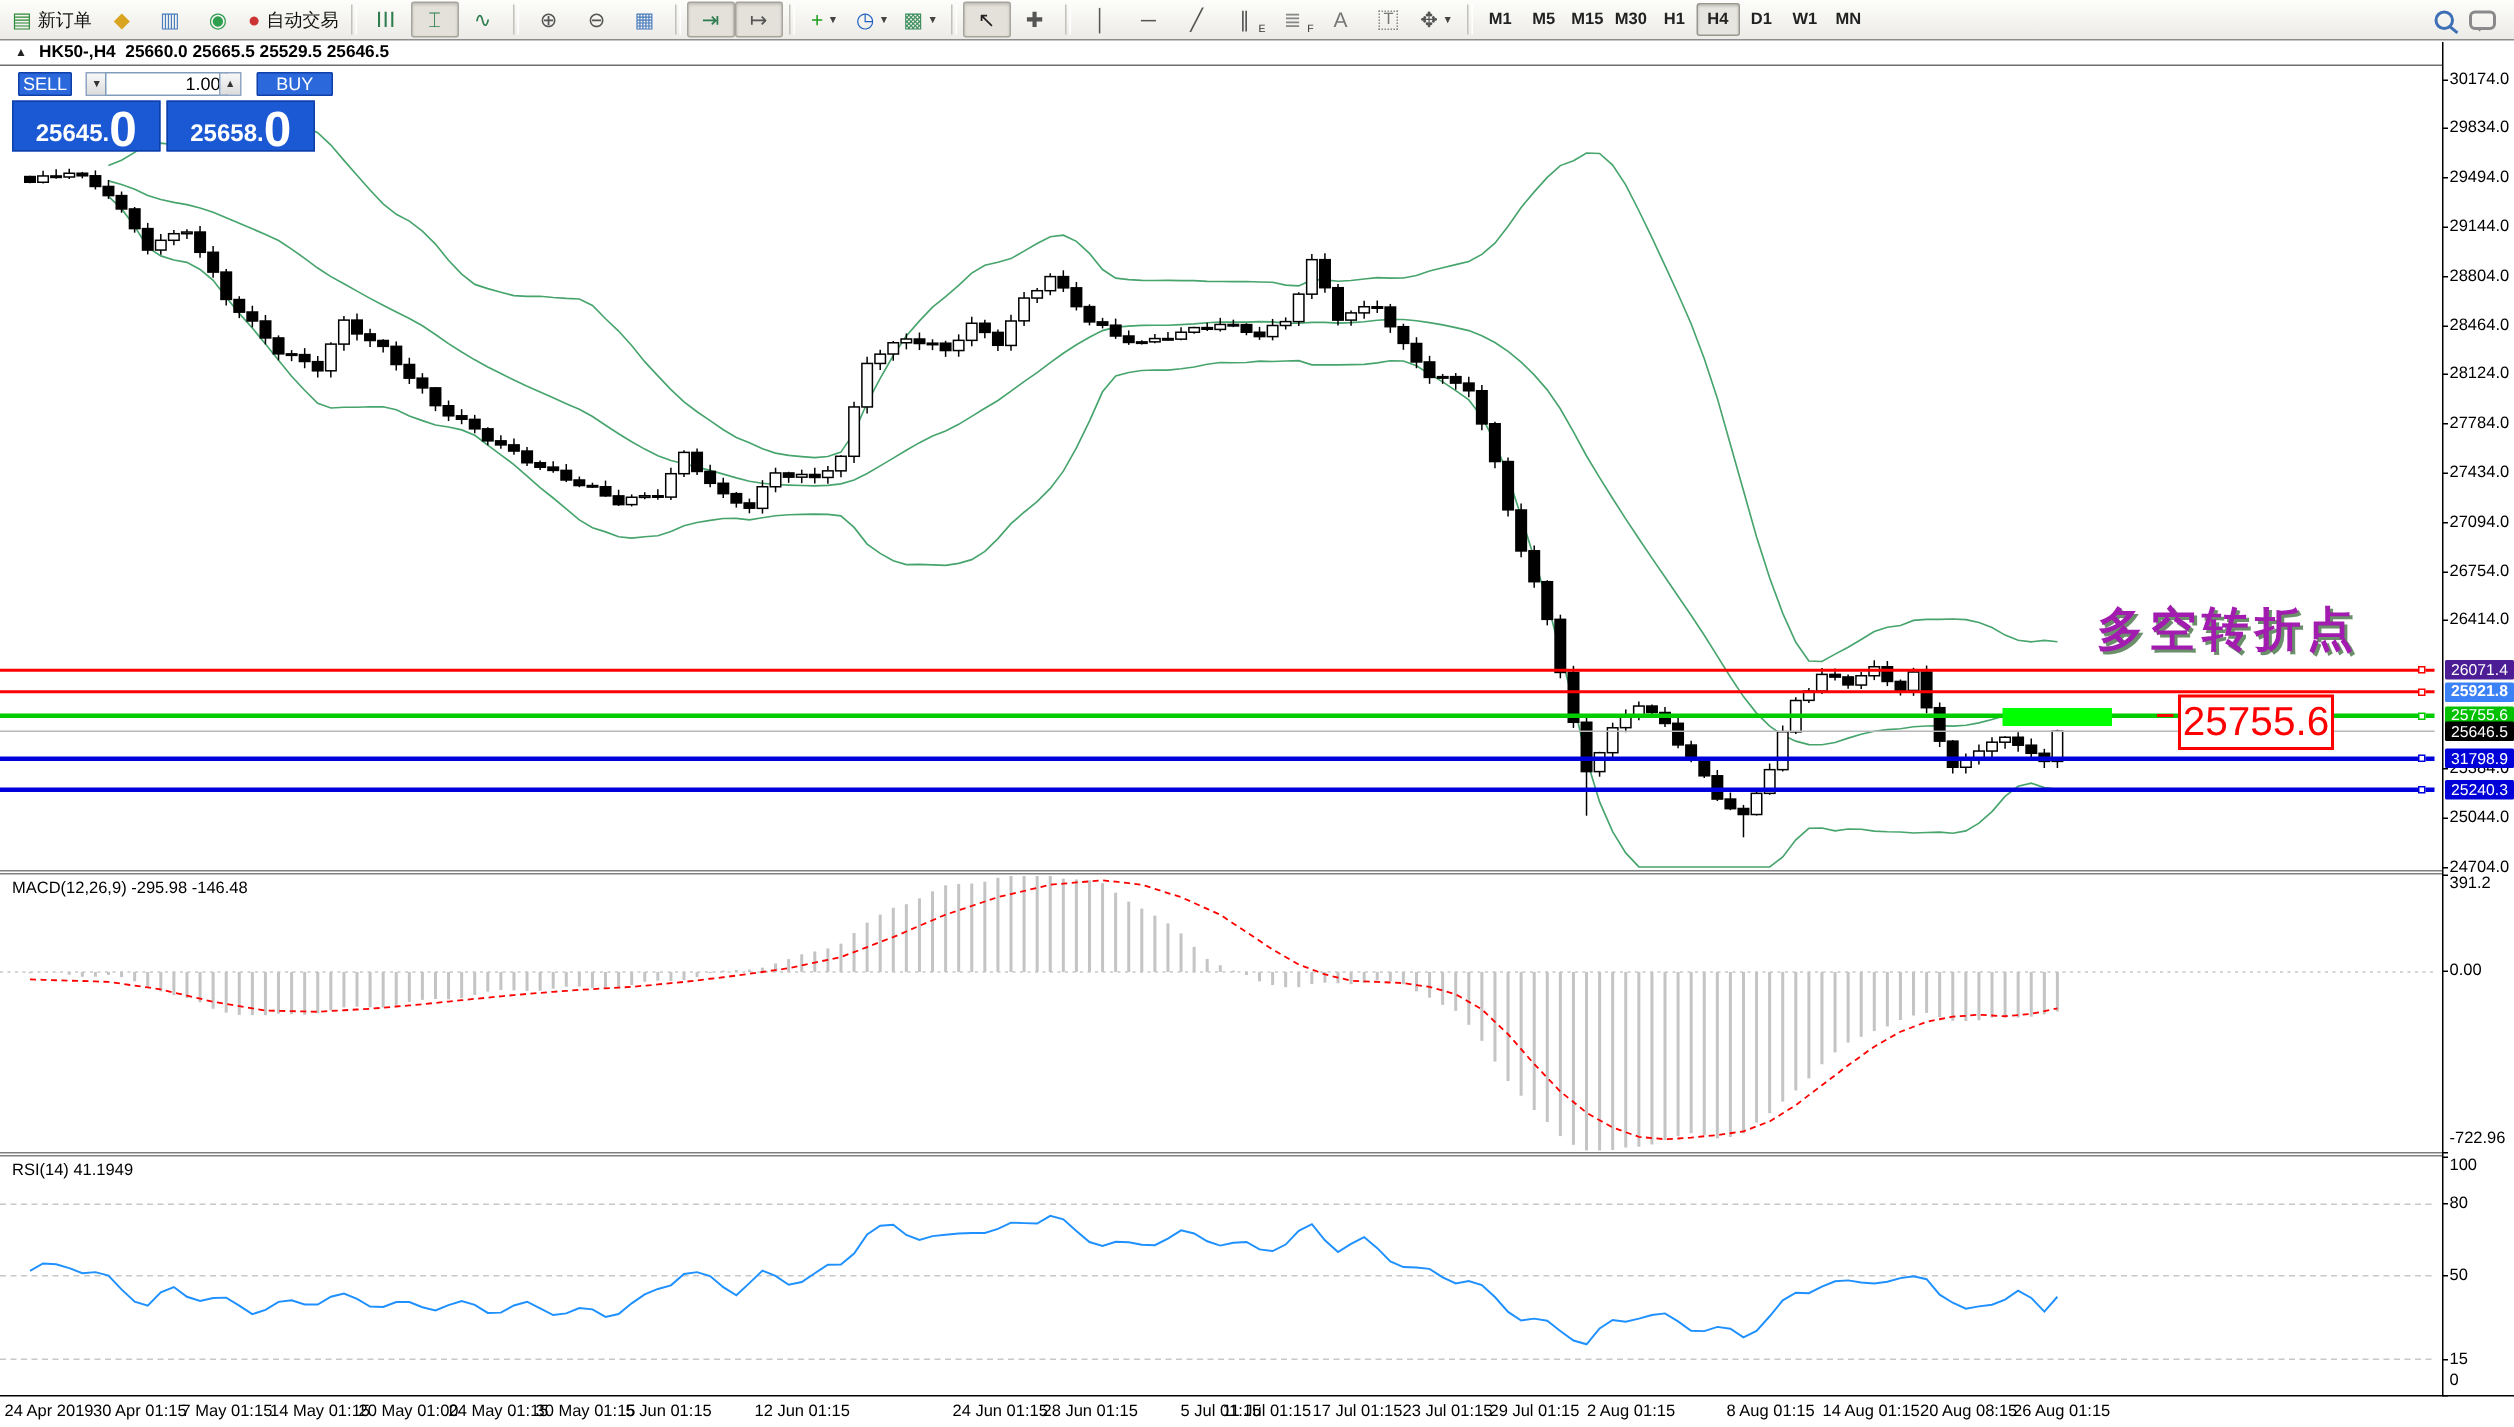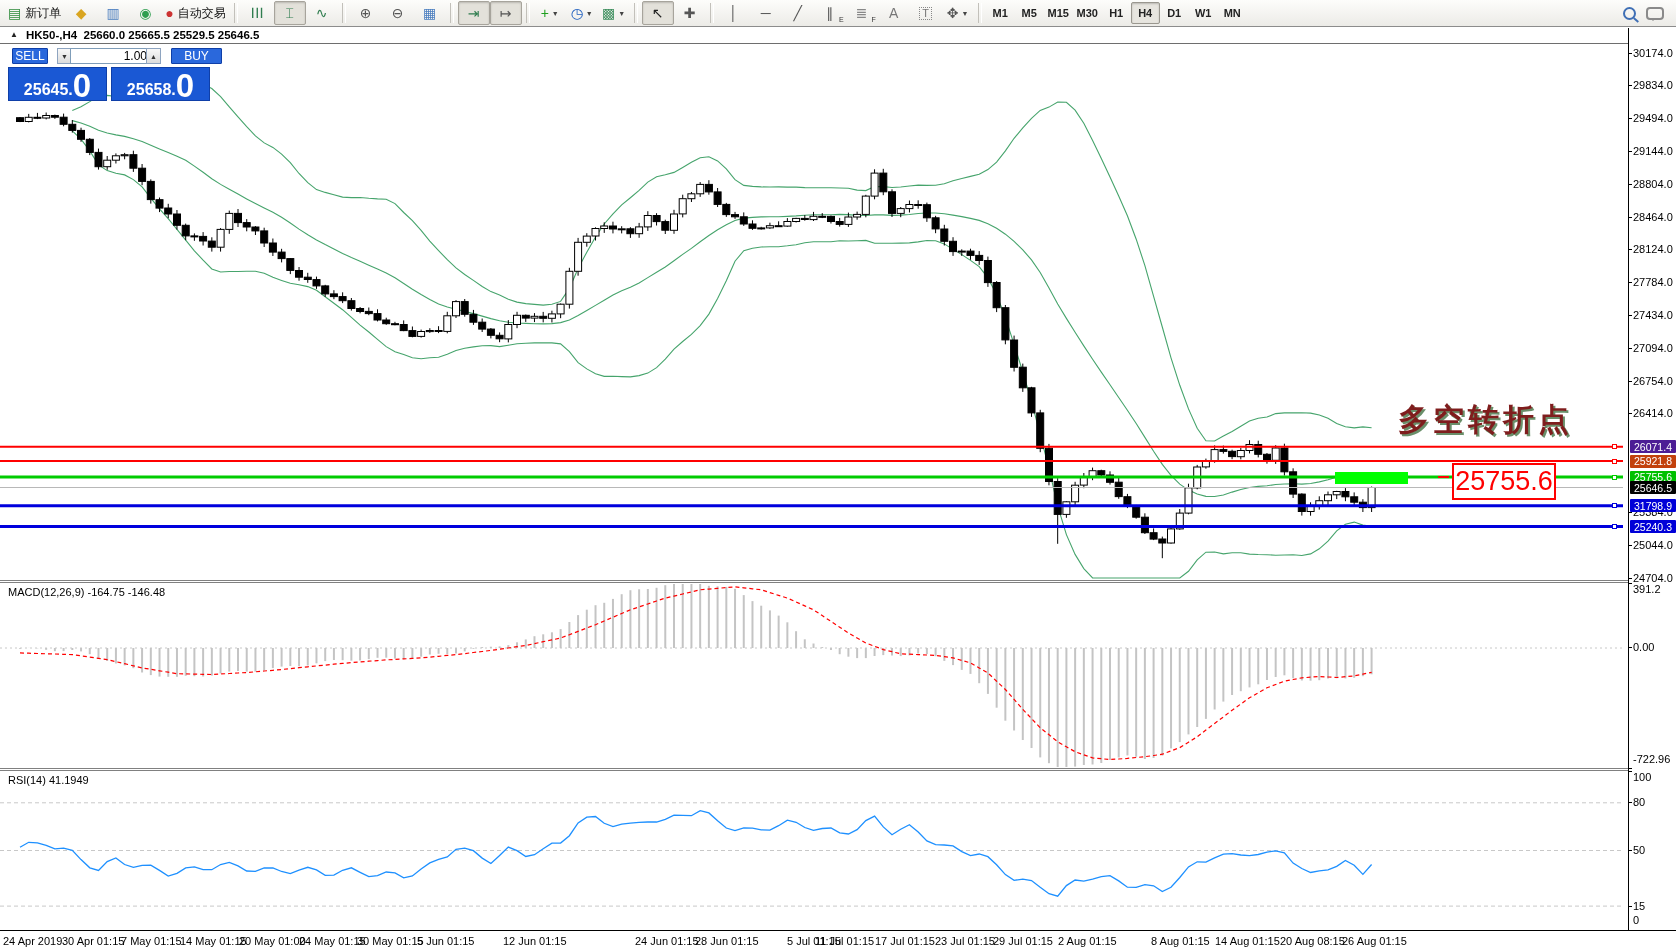--- a/index.html
+++ b/index.html
@@ -75,21 +75,21 @@
     display:flex;align-items:center;justify-content:center;z-index:12;border-radius:1px;
   }
   
   #hl-rect{position:absolute;background:#00ff00;z-index:4;}
   #big-label{
     position:absolute;border:2px solid #ff0000;background:#fff;color:#ff0000;z-index:7;
     display:flex;align-items:center;justify-content:center;font-size:27px;letter-spacing:0px;
   }
   #big-label-dash{position:absolute;background:#ff0000;z-index:7;}
   #cn-note{
-    position:absolute;font-size:31px;font-weight:bold;color:#7f1d1d;letter-spacing:4px;z-index:7;
+    position:absolute;font-size:31px;font-weight:bold;color:#a21caf;letter-spacing:4px;z-index:7;
     text-shadow:2px 2px 0 #6a8f6a;white-space:nowrap;
   }
   .line-handle{position:absolute;width:5px;height:5px;background:#fff;z-index:6;box-sizing:border-box;}
   
   #time-strip{position:absolute;left:0;top:930px;width:1676px;height:21px;background:#fff;
     border-top:1px solid #000;z-index:10;}
   .date-label{position:absolute;top:4px;font-size:11px;color:#000;white-space:nowrap;}
 </style>
 </head>
 <body>
@@ -712,21 +712,21 @@
       <span class="pd">.</span>
       <span class="pb">0</span>
   </div>
 </div>
 
 <div class="splitter" style="top:580px"></div>
 <div class="splitter" style="top:582px"></div>
 <div class="splitter" style="top:768px"></div>
 <div class="splitter" style="top:770px"></div>
 
-<div class="panel-title" style="top:586px">MACD(12,26,9) -164.75 -146.48</div>
+<div class="panel-title" style="top:586px">MACD(12,26,9) -295.98 -146.48</div>
 <div class="panel-title" style="top:774px">RSI(14) 41.1949</div>
 
 <div id="hl-rect" style="left: 1335px; top: 472px; width: 73px; height: 12px; background: rgb(0, 255, 0);"></div>
 <div id="big-label-dash" style="left: 1438px; top: 476.07px; width: 11px; height: 2px;"></div>
 <div id="big-label" style="left: 1452px; top: 463px; width: 100px; height: 33px;">25755.6</div>
 <div id="cn-note" style="left: 1398px; top: 399px;">多空转折点</div>
 
 <div id="axis-strip"></div>
 <div id="time-strip">
     <div class="date-label" style="left: 3px;">24 Apr 2019</div>
@@ -778,21 +778,21 @@
 <div class="tick-mark" style="top: 413.378px;"></div>
 <div class="tick-label" style="top: 407.378px;">26414.0</div>
 <div class="tick-mark" style="top: 512.235px;"></div>
 <div class="tick-label" style="top: 506.235px;">25384.0</div>
 <div class="tick-mark" style="top: 544.868px;"></div>
 <div class="tick-label" style="top: 538.868px;">25044.0</div>
 <div class="tick-mark" style="top: 577.5px;"></div>
 <div class="tick-label" style="top: 571.5px;">24704.0</div>
 <div class="axis-badge" style="top: 440.26px; background: #4c1d95;">26071.4</div>
 <div class="line-handle" style="left: 1612px; top: 444.26px; border: 1px solid rgb(255, 0, 0);"></div>
-<div class="axis-badge" style="top: 454.618px; background: #c2410c;">25921.8</div>
+<div class="axis-badge" style="top: 454.618px; background: #3b82f6; font-weight: bold;">25921.8</div>
 <div class="line-handle" style="left: 1612px; top: 458.618px; border: 1px solid rgb(255, 0, 0);"></div>
 <div class="axis-badge" style="top: 470.57px; background: rgb(0, 192, 0);">25755.6</div>
 <div class="line-handle" style="left: 1612px; top: 474.57px; border: 1px solid rgb(0, 204, 0);"></div>
 <div class="axis-badge" style="top: 481.041px; background: rgb(0, 0, 0);">25646.5</div>
 <div class="axis-badge" style="top: 499.286px; background: rgb(0, 0, 216);">31798.9</div>
 <div class="line-handle" style="left: 1612px; top: 503.286px; border: 1px solid rgb(0, 0, 221);"></div>
 <div class="axis-badge" style="top: 520.027px; background: rgb(0, 0, 216);">25240.3</div>
 <div class="line-handle" style="left: 1612px; top: 524.027px; border: 1px solid rgb(0, 0, 221);"></div>
 <div class="tick-mark" style="top: 582.5px;"></div>
 <div class="tick-label" style="top: 582.5px;">391.2</div>

